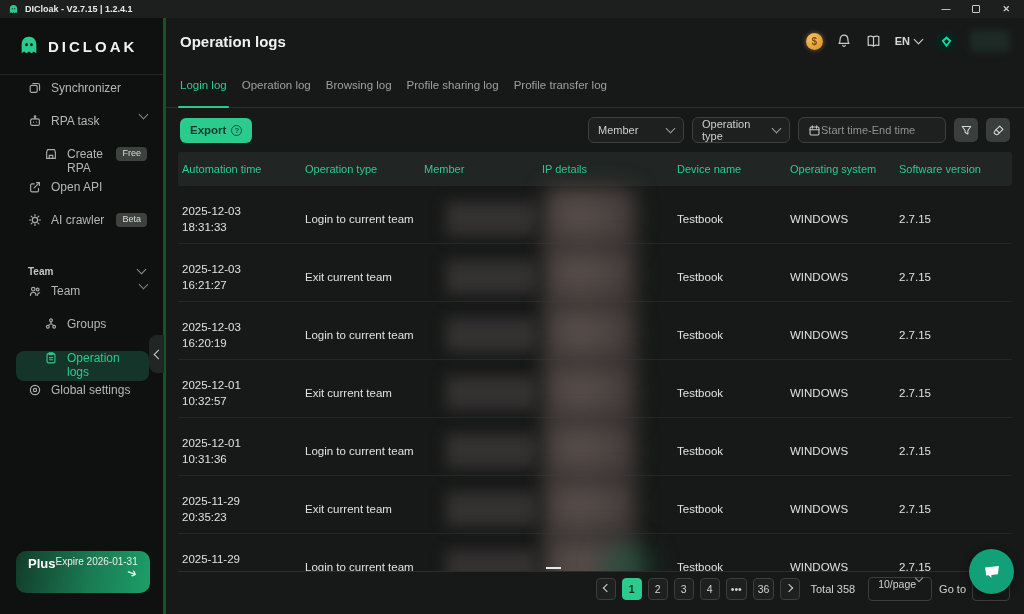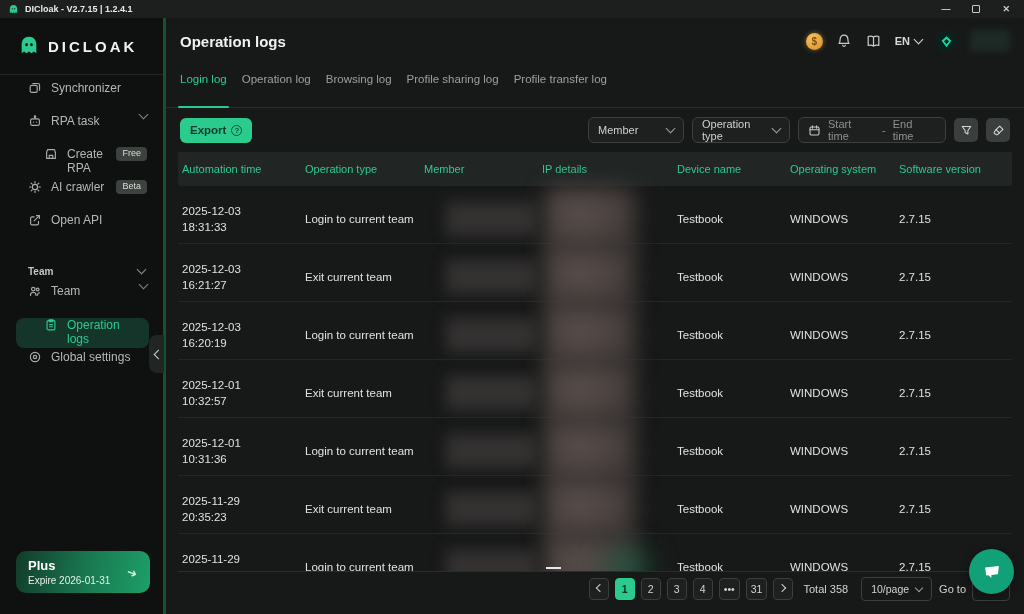--- a/index.html
+++ b/index.html
@@ -33,51 +33,51 @@
   .side-item.active .icon{color:#2bcb8e}
   .badge{margin-left:auto;background:#3d423f;color:#d9dcda;font-size:9px;padding:2px 6px;border-radius:4px;line-height:1.1}
   .side-item .chev{margin-left:auto;opacity:.7}
   .team-gap{height:12px}
 
   .chev{width:7px;height:7px;border-right:1.4px solid currentColor;border-bottom:1.4px solid currentColor;transform:rotate(45deg);display:inline-block;margin-top:-3px}
   .chev.left{transform:rotate(135deg);margin:0 0 0 3px}
 
   .collapse-tab{position:absolute;right:-1px;top:317px;width:15px;height:38px;background:#212524;border-radius:8px 0 0 8px;display:flex;align-items:center;justify-content:center;color:#cfd3d0;cursor:pointer;z-index:3}
 
-  .plus-card{position:absolute;left:16px;bottom:21px;width:134px;height:42px;border-radius:10px;background:linear-gradient(100deg,#123c2b 0%,#1a7a52 55%,#1d9f68 100%);padding:13px 12px;display:flex;flex-direction:column;justify-content:center;cursor:pointer}
+  .plus-card{position:absolute;left:16px;bottom:21px;width:134px;height:42px;border-radius:10px;background:linear-gradient(100deg,#123c2b 0%,#1a7a52 55%,#1d9f68 100%);padding:5px 12px;display:flex;flex-direction:row;cursor:pointer}
   .plus-title{font-size:13px;font-weight:bold;color:#fff;line-height:1.25}
   .plus-sub{font-size:10px;color:#e6efe9}
   .plus-arrow{position:absolute;right:13px;top:15px;color:#d8efe5;transform:rotate(20deg);font-size:12px}
 
   
   .main-header{display:flex;align-items:center;height:46px;padding:0 14px}
   .page-title{font-size:15px;font-weight:bold;color:#f0f2f1}
   .header-actions{margin-left:auto;display:flex;align-items:center;gap:13px}
   .coin{width:17px;height:17px;border-radius:50%;background:radial-gradient(circle at 35% 30%,#f6c35a,#d98b2b);display:flex;align-items:center;justify-content:center;color:#7e4c0e;font-size:10px;font-weight:bold;box-shadow:0 0 5px rgba(246,195,90,.45);cursor:pointer}
   .hicon{display:flex;color:#c9cdca;cursor:pointer}
   .lang{display:flex;align-items:center;gap:5px;font-size:11px;font-weight:bold;color:#d6d9d7;cursor:pointer}
   .avatar{width:22px;height:22px;border-radius:50%;background:#0d211c;display:flex;align-items:center;justify-content:center;cursor:pointer}
   .user-blur{width:40px;height:22px;border-radius:4px;background:#1d2a25;filter:blur(3px)}
 
   
   .tabs{display:flex;align-items:flex-end;gap:15px;padding:0 14px;height:44px;border-bottom:1px solid #2a2d2c}
-  .tab{padding-bottom:22px;font-size:11.5px;color:#9ba09d;position:relative;cursor:pointer;white-space:nowrap}
+  .tab{padding-bottom:16px;font-size:11.5px;color:#9ba09d;position:relative;cursor:pointer;white-space:nowrap}
   .tab.active{color:#2bcb8e}
   .tab.active::after{content:"";position:absolute;left:-2px;right:-2px;bottom:-1px;height:2px;background:#2bcb8e;border-radius:1px}
 
   
   .toolbar{display:flex;align-items:center;height:44px;padding:0 14px;gap:8px}
   .export-btn{display:flex;align-items:center;gap:5px;background:#2bcb8e;color:#0c3a29;font-size:11.5px;font-weight:bold;height:25px;padding:0 10px;border-radius:6px;border:none;cursor:pointer;font-family:inherit}
   .q-circle{width:11px;height:11px;border:1px solid #0f5238;border-radius:50%;font-size:8px;display:flex;align-items:center;justify-content:center;color:#0f5238;font-weight:bold}
   .toolbar-right{margin-left:auto;display:flex;align-items:center;gap:8px}
   .select{display:flex;align-items:center;height:26px;border:1px solid #3b403e;border-radius:6px;background:#1d201f;padding:0 9px;font-size:11px;color:#cdd1ce;cursor:pointer}
   .select .chev{margin-left:auto;color:#9ba09d}
   .member-select{width:96px}
   .optype-select{width:98px}
-  .date-range{display:flex;align-items:center;height:26px;border:1px solid #3b403e;border-radius:6px;background:#1d201f;padding:0 9px;font-size:11px;color:#8d928f;gap:7px;width:148px;cursor:pointer}
+  .date-range{display:flex;align-items:center;height:26px;border:1px solid #3b403e;border-radius:6px;background:#1d201f;padding:0 9px;font-size:11px;color:#8d928f;width:148px;cursor:pointer}
   .icon-btn{width:24px;height:24px;border-radius:5px;background:#3a3f3d;display:flex;align-items:center;justify-content:center;color:#d6d9d7;border:none;cursor:pointer}
 
   
   .table{height:420px;margin:0 12px;overflow:hidden;border-bottom:1px solid #2a2d2c;position:relative}
   .tgrid{display:grid;grid-template-columns:123px 119px 118px 135px 113px 109px 1fr;align-items:center}
   .thead{height:34px;background:#212625;border-radius:2px}
   .thead .hcell{font-size:11px;color:#2bcb8e;padding-left:4px;white-space:nowrap}
   .trow{height:58px;border-bottom:1px solid #242726;font-size:11.5px;color:#dfe2e0;position:relative}
   .cell{padding-left:4px;white-space:nowrap}
   .cell-time{line-height:16px}
@@ -87,21 +87,21 @@
   .cursor-dash{position:absolute;left:368px;top:33px;width:15px;height:2px;background:#e8eae9}
 
   
   .pagination{display:flex;align-items:center;justify-content:flex-end;gap:6px;height:34px;padding:0 14px;font-size:11px;color:#c9cdca}
   .page-btn{min-width:20px;height:22px;padding:0 4px;border:1px solid #3a3e3c;border-radius:4px;background:#1d201f;display:flex;align-items:center;justify-content:center;font-size:10.5px;color:#d0d4d1;cursor:pointer;font-family:inherit}
   .page-btn.active{background:#2bcb8e;border-color:#2bcb8e;color:#0b2e20;font-weight:bold}
   .page-btn .chev{width:6px;height:6px;border-width:1.2px}
   .chev-l{transform:rotate(135deg);margin-left:2px}
   .chev-r{transform:rotate(-45deg);margin-right:2px}
   .total{margin:0 7px 0 4px;font-size:11px;color:#d0d4d1}
-  .page-size{display:flex;align-items:center;gap:7px;height:24px;border:1px solid #3a3e3c;border-radius:4px;padding:0 9px;font-size:10.5px;color:#d0d4d1;cursor:pointer}
+  .page-size{display:flex;align-items:flex-start;height:24px;border:1px solid #3a3e3c;border-radius:4px;padding:0 9px;font-size:10.5px;color:#d0d4d1;cursor:pointer}
   .page-size .chev{width:6px;height:6px;color:#9ba09d}
   .goto-label{margin-left:1px;color:#d0d4d1}
   .goto-input{width:38px;height:24px;border:1px solid #3a3e3c;border-radius:4px;background:transparent;color:#e3e6e4;font-family:inherit;font-size:11px;text-align:center;outline:none}
 
   .chat-fab{position:absolute;right:10px;bottom:20px;width:45px;height:45px;border-radius:50%;background:#12a078;display:flex;align-items:center;justify-content:center;box-shadow:0 2px 8px rgba(0,0,0,.45);cursor:pointer;z-index:6}
 
   svg{display:block}
 </style>
 </head>
 <body>
@@ -172,38 +172,38 @@
               <path d="M6 13V9.5h4V13"></path>
             </svg>
           </span>
         <span>Create RPA</span>
         <span class="badge">Free</span>
       </div>
 
 
       <div class="side-item">
         <span class="icon">
-            <svg width="14" height="14" viewBox="0 0 16 16" fill="none" stroke="currentColor" stroke-width="1.3" stroke-linecap="round">
-              <circle cx="8" cy="8" r="3"></circle>
-              <path d="M8 1.8v1.7M8 12.5v1.7M1.8 8h1.7M12.5 8h1.7M3.6 3.6l1.2 1.2M11.2 11.2l1.2 1.2M12.4 3.6l-1.2 1.2M4.8 11.2l-1.2 1.2"></path>
-            </svg>
-          </span>
-        <span>AI crawler</span>
-        <span class="badge">Beta</span>
-      </div>
-
-      <div class="side-item">
-        <span class="icon">
             <svg width="14" height="14" viewBox="0 0 16 16" fill="none" stroke="currentColor" stroke-width="1.3" stroke-linecap="round" stroke-linejoin="round">
               <path d="M7 9 13 3"></path>
               <path d="M9.8 3H13v3.2"></path>
               <path d="M12 9.5V12a1.5 1.5 0 0 1-1.5 1.5h-6A1.5 1.5 0 0 1 3 12V6a1.5 1.5 0 0 1 1.5-1.5H7"></path>
             </svg>
           </span>
         <span>Open API</span>
+      </div>
+
+      <div class="side-item">
+        <span class="icon">
+            <svg width="14" height="14" viewBox="0 0 16 16" fill="none" stroke="currentColor" stroke-width="1.3" stroke-linecap="round">
+              <circle cx="8" cy="8" r="3"></circle>
+              <path d="M8 1.8v1.7M8 12.5v1.7M1.8 8h1.7M12.5 8h1.7M3.6 3.6l1.2 1.2M11.2 11.2l1.2 1.2M12.4 3.6l-1.2 1.2M4.8 11.2l-1.2 1.2"></path>
+            </svg>
+          </span>
+        <span>AI crawler</span>
+        <span class="badge">Beta</span>
       </div>
 
       <div class="team-gap"></div>
 
       <div class="section-label">
         <span>Team</span>
         <span class="chev"></span>
       </div>
 
 
@@ -214,20 +214,31 @@
               <path d="M2.8 13c0-2.3 1.4-3.6 3.2-3.6S9.2 10.7 9.2 13"></path>
               <circle cx="11" cy="6.3" r="1.6"></circle>
               <path d="M10.8 12.9c.2-1.8 1.2-2.9 2.5-2.9"></path>
             </svg>
           </span>
         <span>Team</span>
         <span class="chev"></span>
       </div>
 
 
+      <div class="side-item sub">
+        <span class="icon">
+            <svg width="14" height="14" viewBox="0 0 16 16" fill="none" stroke="currentColor" stroke-width="1.3" stroke-linecap="round" stroke-linejoin="round">
+              <circle cx="8" cy="3.8" r="1.6"></circle>
+              <circle cx="4.4" cy="11.2" r="1.6"></circle>
+              <circle cx="11.6" cy="11.2" r="1.6"></circle>
+              <path d="M8 5.6v2M8 7.6 5.2 9.6M8 7.6l2.8 2"></path>
+            </svg>
+          </span>
+        <span>Groups</span>
+      </div>
 
       <div class="side-item sub active">
         <span class="icon">
             <svg width="14" height="14" viewBox="0 0 16 16" fill="none" stroke="currentColor" stroke-width="1.3" stroke-linecap="round">
               <rect x="3.5" y="3" width="9" height="10.5" rx="1.5"></rect>
               <path d="M6 2h4v2.2H6z"></path>
               <path d="M6.3 7.5h3.4M6.3 10h3.4"></path>
             </svg>
           </span>
         <span>Operation logs</span>
@@ -468,21 +479,21 @@
 
       <div class="pagination">
         <button class="page-btn">
             <span class="chev chev-l"></span>
           </button>
         <button class="page-btn active">1</button>
         <button class="page-btn">2</button>
         <button class="page-btn">3</button>
         <button class="page-btn">4</button>
         <button class="page-btn">•••</button>
-        <button class="page-btn">31</button>
+        <button class="page-btn">36</button>
         <button class="page-btn">
             <span class="chev chev-r"></span>
           </button>
         <span class="total">Total 358</span>
         <div class="page-size">
           <span>10/page</span>
           <span class="chev"></span>
         </div>
         <span class="goto-label">Go to</span>
         <input class="goto-input" style="">

